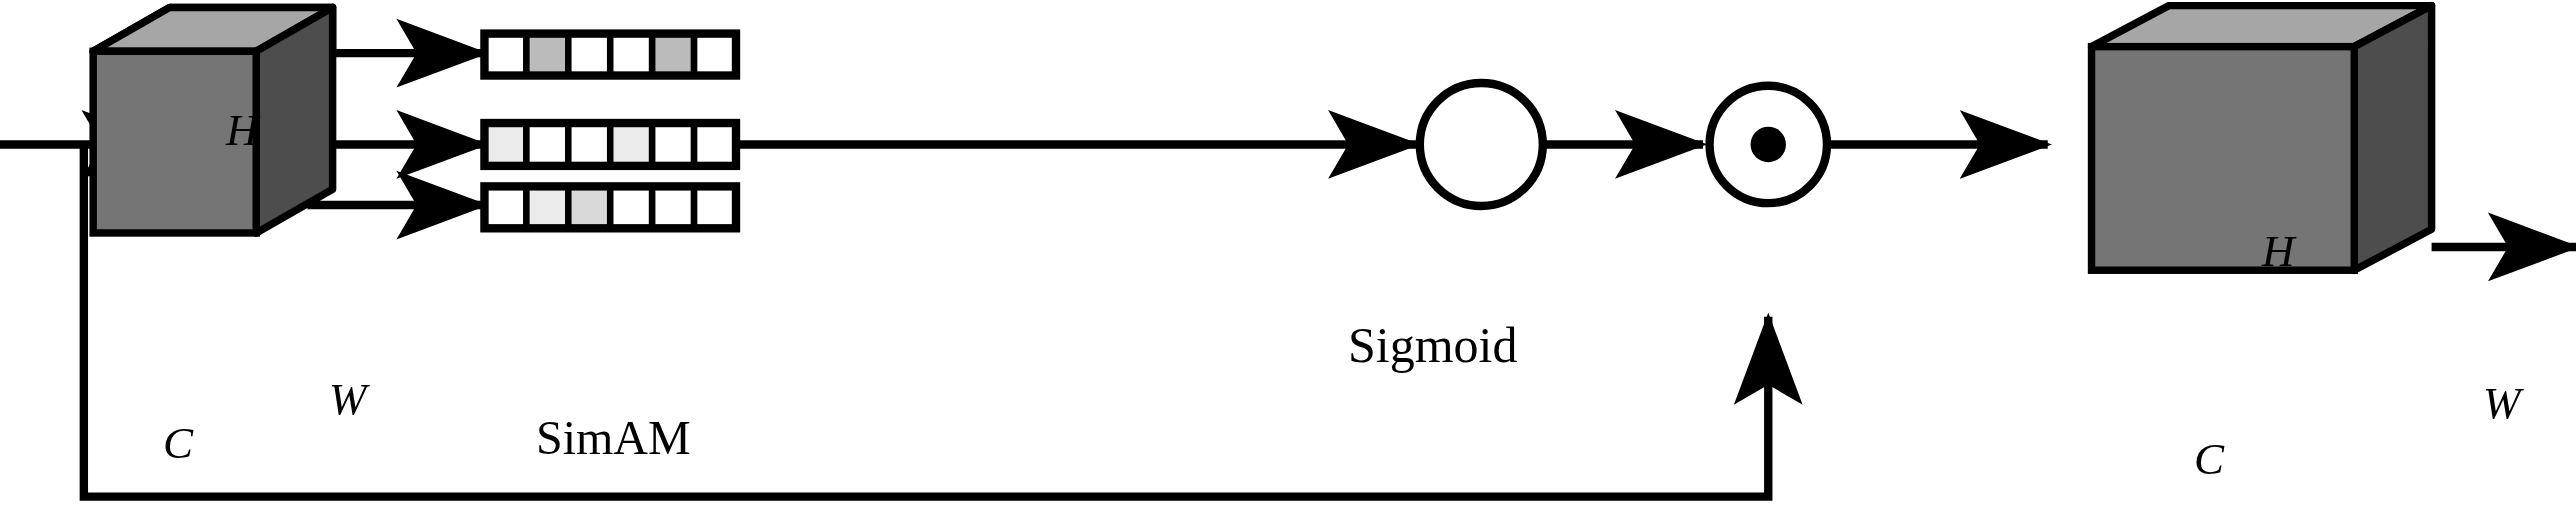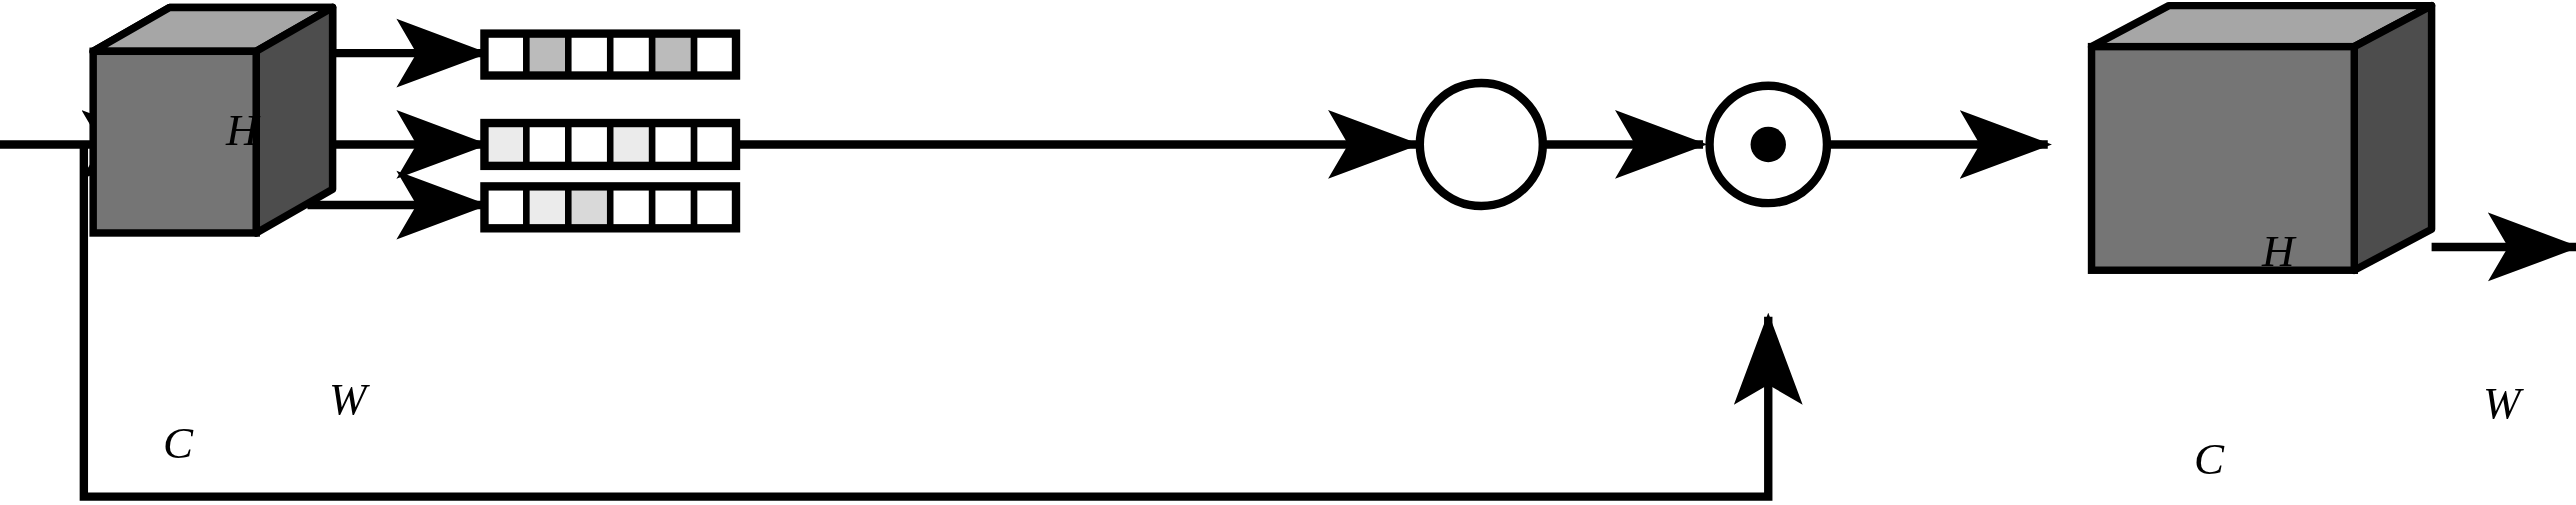--- a/index.html
+++ b/index.html
@@ -108,20 +108,22 @@
 
     <g>
       <line x1="2610" y1="265" x2="2765" y2="265" stroke="#000" stroke-width="9" marker-end="url(#ah)"></line>
     </g>
   </svg>
 
   <div class="lbl italic" style="left:226px;top:104px;font-size:45px;">H</div>
   <div class="lbl italic" style="left:163px;top:417px;font-size:45px;">C</div>
   <div class="lbl italic" style="left:329px;top:373px;font-size:45px;">W</div>
 
+  <div class="lbl" style="left:536px;top:410px;font-size:48px;">SimAM</div>
 
+  <div class="lbl" style="left:1348px;top:316px;font-size:50px;">Sigmoid</div>
 
   <div class="lbl italic" style="left:2262px;top:225px;font-size:45px;">H</div>
   <div class="lbl italic" style="left:2194px;top:433px;font-size:45px;">C</div>
   <div class="lbl italic" style="left:2483px;top:377px;font-size:45px;">W</div>
 
 </div>
 
 
 </body></html>

